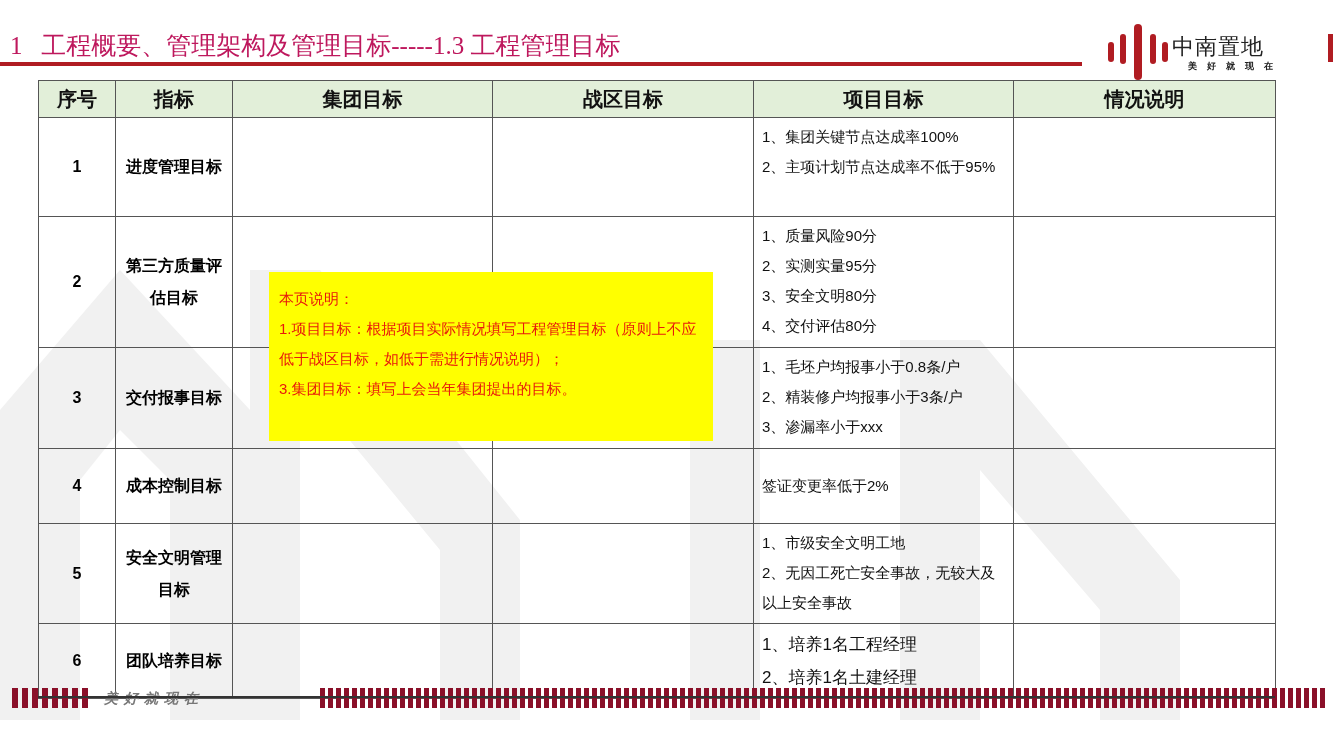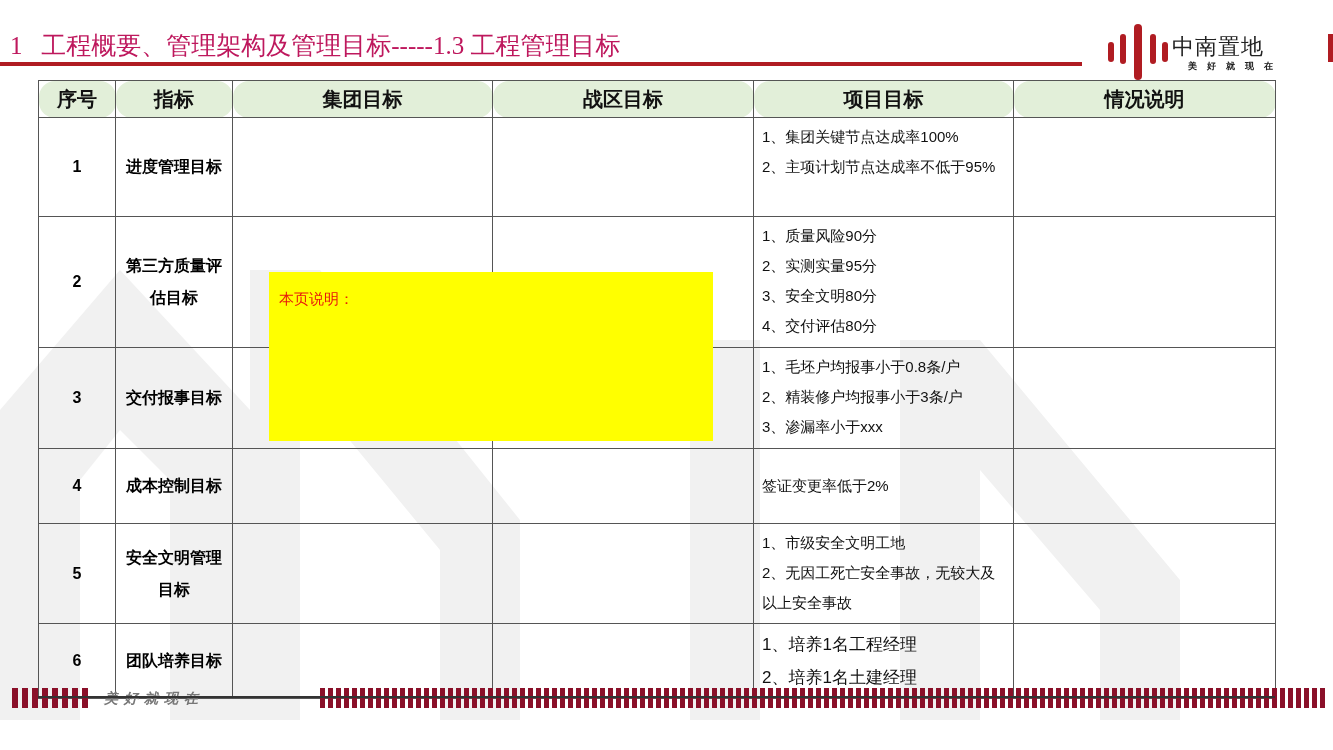--- a/index.html
+++ b/index.html
@@ -14,21 +14,21 @@
   .title-rule { position: absolute; left: 0; top: 62px; width: 1082px; height: 4px; background: #b01c22; z-index: 2; }
   .logo { position: absolute; left: 1100px; top: 22px; width: 230px; height: 58px; z-index: 2; }
   .logo-bars { position: absolute; left: 6px; top: 0; width: 70px; height: 58px; }
   .logo-name { position: absolute; left: 72px; top: 10px; font-size: 22px; letter-spacing: 1px; color: #222; white-space: nowrap; }
   .logo-slogan { position: absolute; left: 88px; top: 38px; font-size: 9px; letter-spacing: 10px; color: #222; white-space: nowrap; font-weight: bold; }
   .logo-right-mark { position: absolute; left: 1328px; top: 34px; width: 5px; height: 28px; background: #b01c22; z-index: 2; }
 
   
   .goal-table { position: absolute; left: 38px; top: 80px; width: 1237px; border-collapse: collapse; z-index: 1; background: transparent; table-layout: fixed; }
   .goal-table th, .goal-table td { border: 1.5px solid #555; vertical-align: middle; }
-  .goal-table th { background: #e2efd9; height: 37px; font-size: 20px; font-weight: bold; text-align: center; color: #111; border-radius: 16px; }
+  .goal-table th { background: #e2efd9; height: 37px; font-size: 20px; font-weight: bold; text-align: center; color: #111; }
   .goal-table td.no { text-align: center; font-size: 16px; font-weight: bold; }
   .goal-table td.indicator { text-align: center; font-size: 16px; font-weight: bold; line-height: 32px; padding: 16px 10px; }
   .goal-table td.project { font-size: 15px; line-height: 30px; padding: 4px 8px; color: #111; vertical-align: top; }
   .goal-table td.project.mid { vertical-align: middle; }
   .goal-table td.empty { }
   .line { display: block; }
 
   
   .note { position: absolute; left: 269px; top: 272px; width: 444px; height: 169px; background: #ffff00; z-index: 3; padding: 12px 10px; color: #e8190b; font-size: 15px; line-height: 30px; }
 
@@ -153,20 +153,22 @@
         <span class="line">1、培养1名工程经理</span>
         <span class="line">2、培养1名土建经理</span>
       </td>
       <td class="empty"></td>
     </tr>
   </tbody>
 </table>
 
 <div class="note">
   <span class="line">本页说明：</span>
+  <span class="line">1.项目目标：根据项目实际情况填写工程管理目标（原则上不应低于战区目标，如低于需进行情况说明）；</span>
+  <span class="line">3.集团目标：填写上会当年集团提出的目标。</span>
 </div>
 
 <div class="footer">
   <div class="footer-bars-left"></div>
   <div class="footer-slogan">美好就现在</div>
   <div class="footer-bars-right"></div>
 </div>
 <div class="footer-line"></div>
 
 </body></html>

